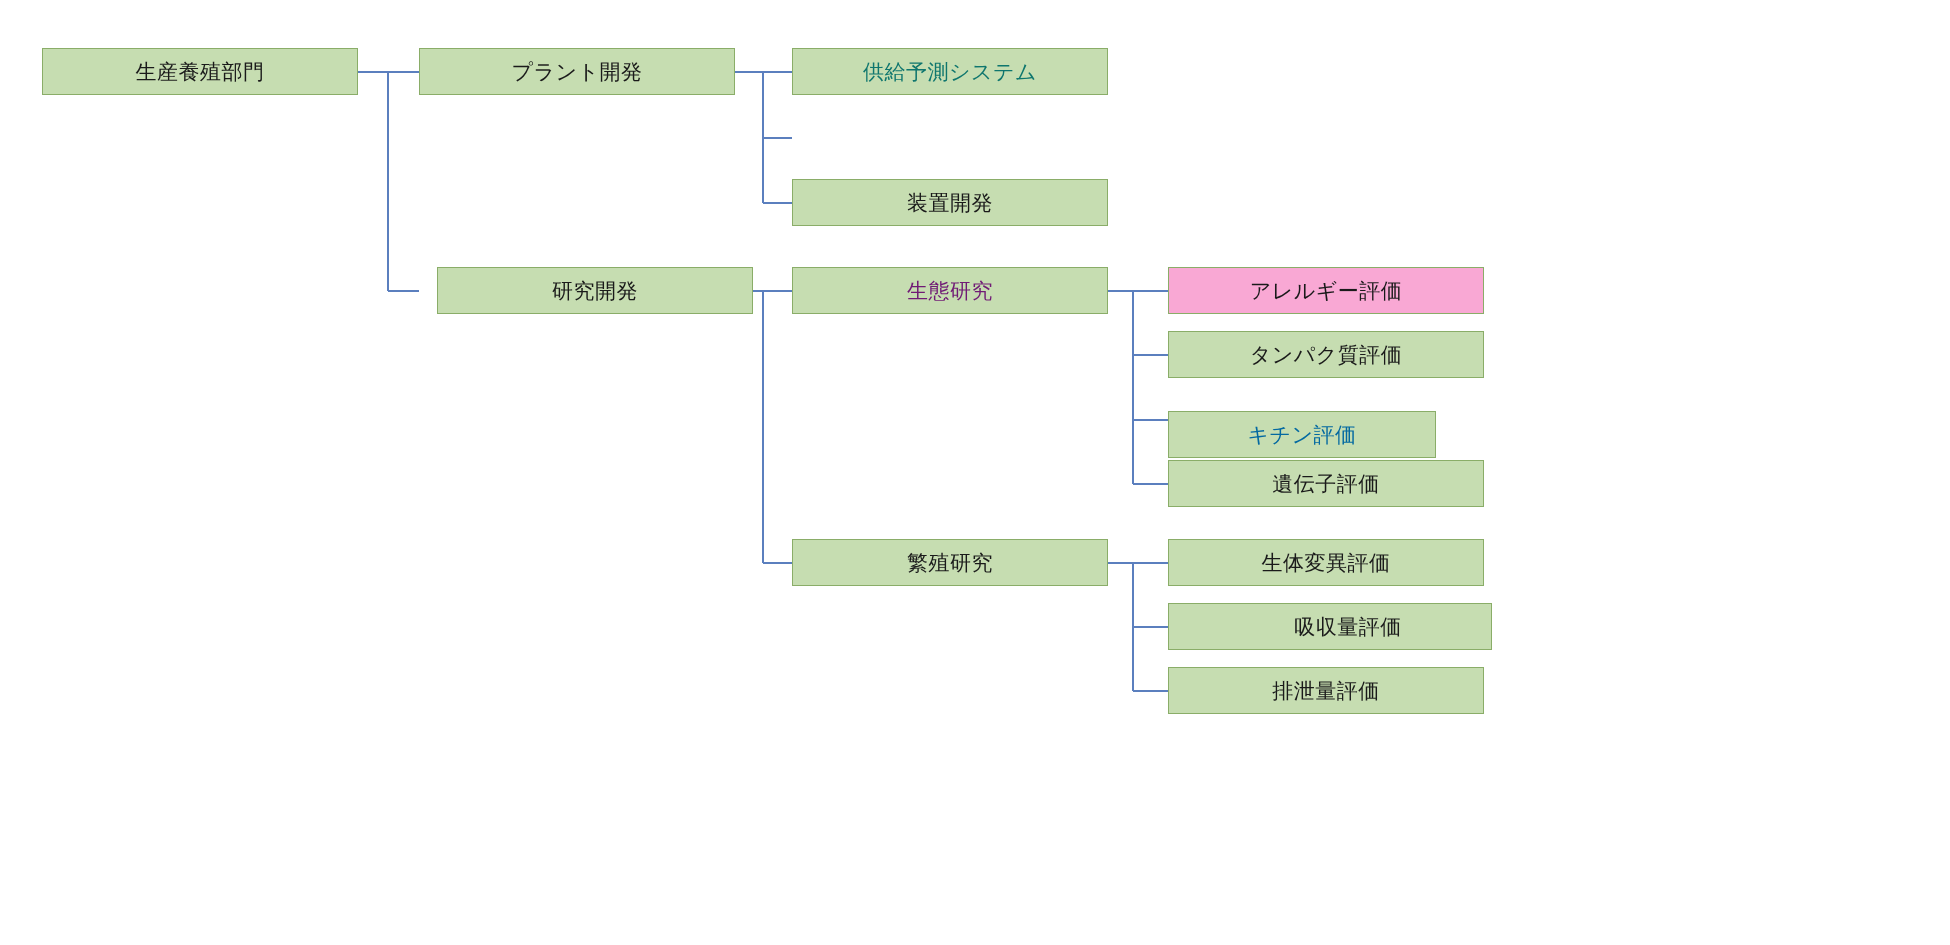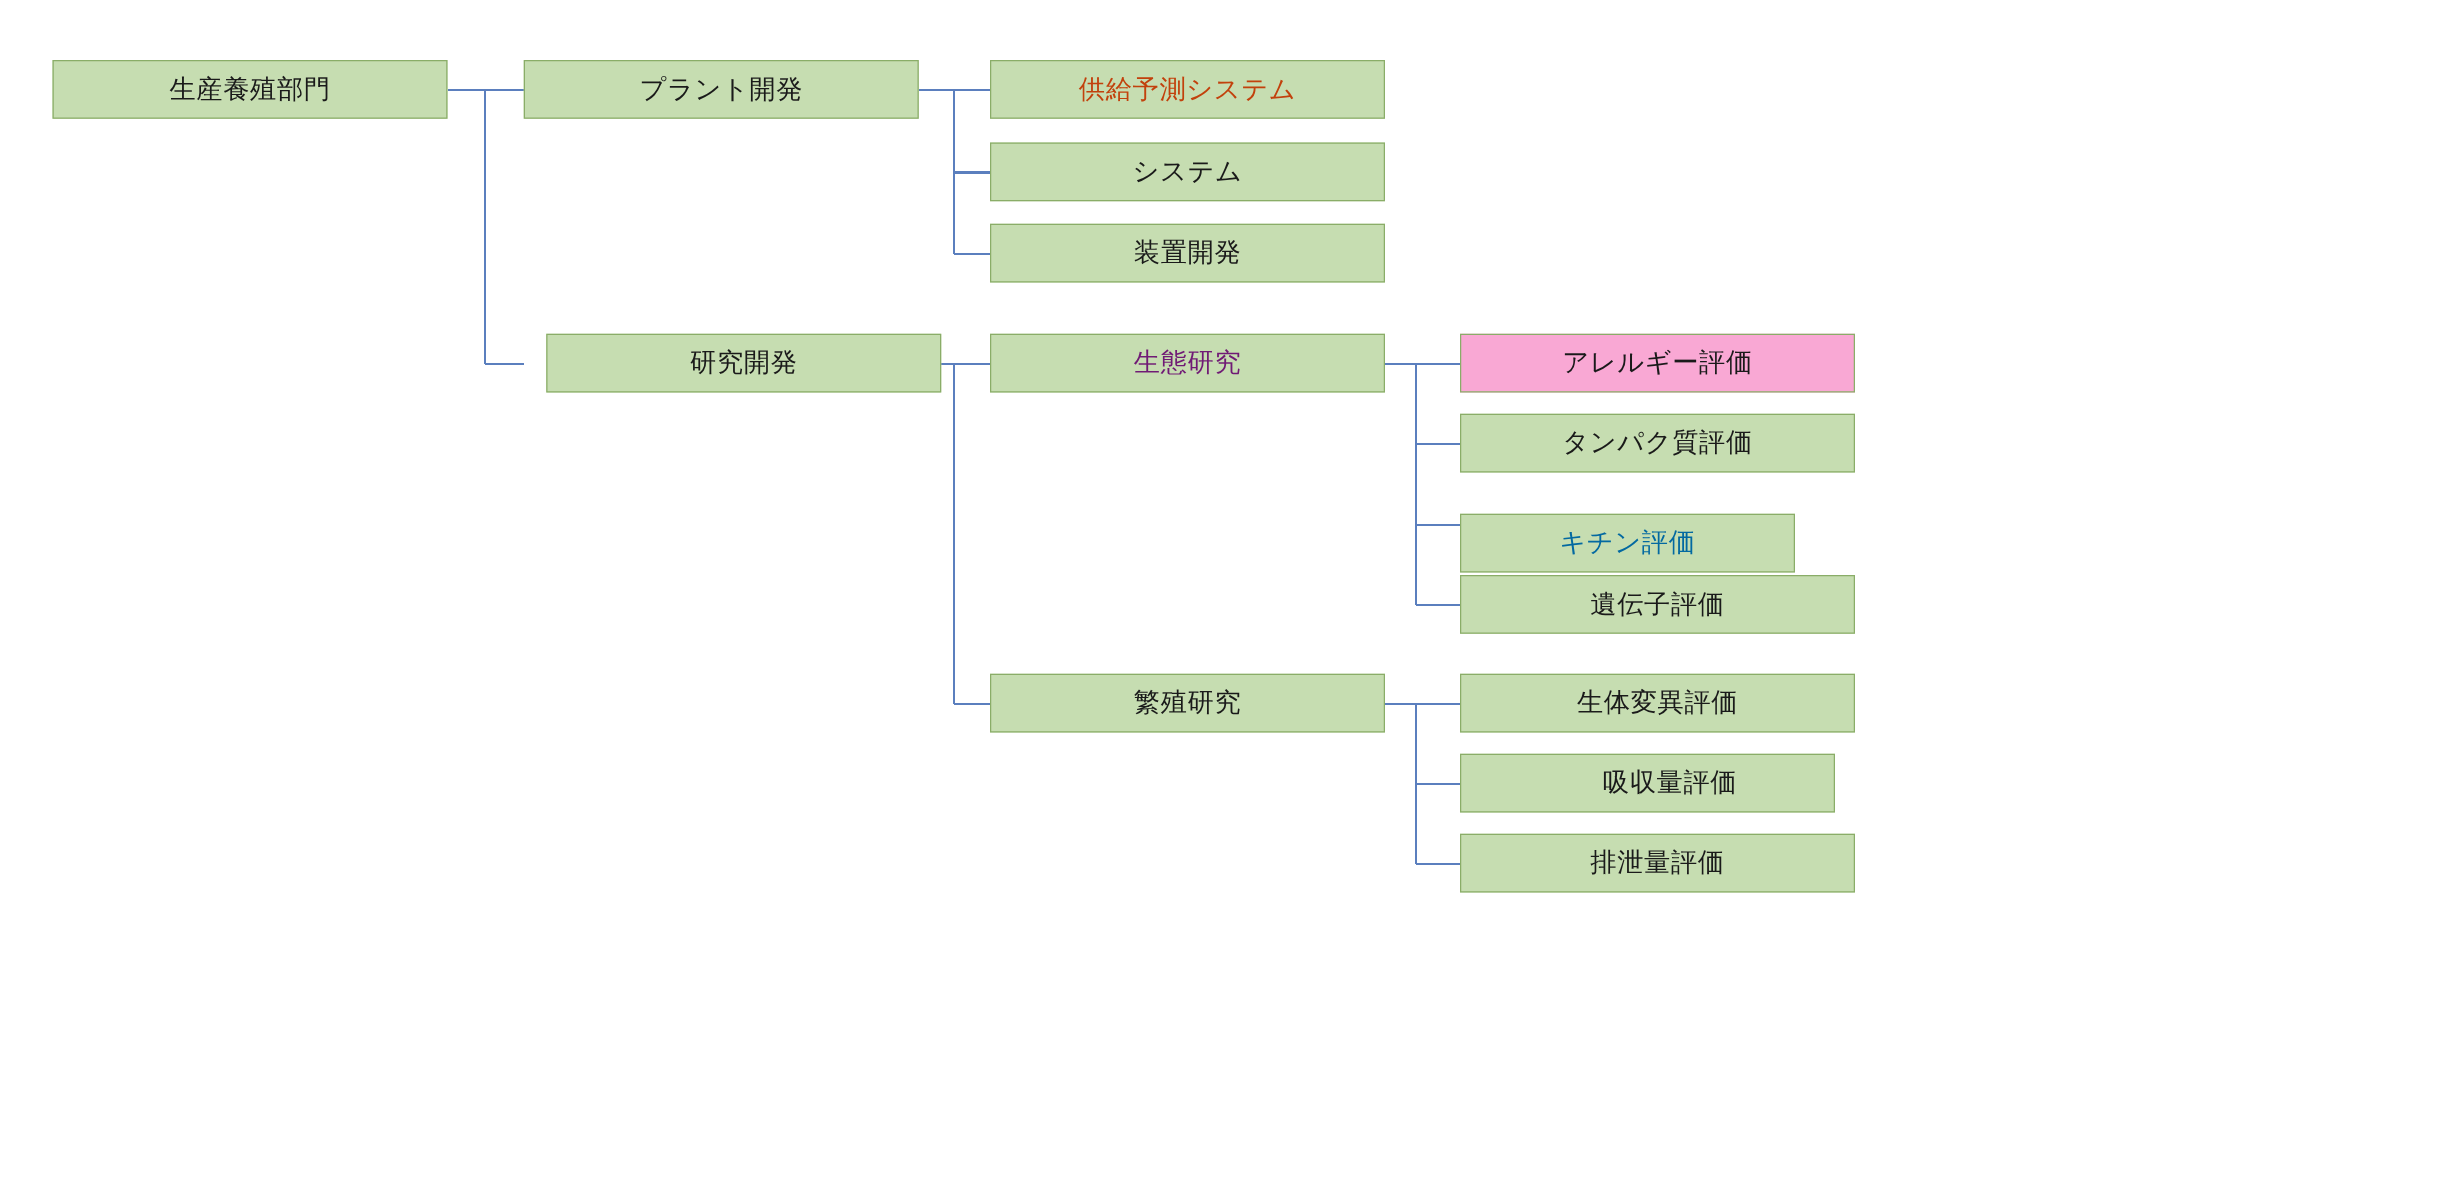--- a/index.html
+++ b/index.html
@@ -84,25 +84,22 @@
       <line x1="1133" y1="563" x2="1133" y2="691" stroke="#5b7fbe" stroke-width="1.8" shape-rendering="crispEdges"></line>
     </svg>
 
   <div id="node-layer">
       <div class="node" style="left: 42px; top: 48px; width: 316px; height: 47px; background: rgb(198, 221, 177); border-color: rgb(138, 173, 104); color: rgb(26, 26, 26);">
         <span class="node-label">生産養殖部門</span>
       </div>
       <div class="node" style="left: 419px; top: 48px; width: 316px; height: 47px; background: rgb(198, 221, 177); border-color: rgb(138, 173, 104); color: rgb(26, 26, 26);">
         <span class="node-label">プラント開発</span>
       </div>
-      <div class="node" style="left: 792px; top: 48px; width: 316px; height: 47px; background: rgb(198, 221, 177); border-color: rgb(138, 173, 104); color: #c2410c;">
+      <div class="node" style="left: 792px; top: 48px; width: 316px; height: 47px; background: rgb(198, 221, 177); border-color: rgb(138, 173, 104); color: #0f766e;">
         <span class="node-label">供給予測システム</span>
-      </div>
-      <div class="node" style="left: 792px; top: 114px; width: 316px; height: 47px; background: rgb(198, 221, 177); border-color: rgb(138, 173, 104); color: rgb(26, 26, 26);">
-        <span class="node-label">システム</span>
       </div>
       <div class="node" style="left: 792px; top: 179px; width: 316px; height: 47px; background: rgb(198, 221, 177); border-color: rgb(138, 173, 104); color: rgb(26, 26, 26);">
         <span class="node-label">装置開発</span>
       </div>
       <div class="node" style="left: 419px; top: 267px; width: 316px; height: 47px; background: rgb(198, 221, 177); border-color: rgb(138, 173, 104); color: rgb(26, 26, 26); margin-left: 18px;">
         <span class="node-label">研究開発</span>
       </div>
       <div class="node" style="left: 792px; top: 267px; width: 316px; height: 47px; background: rgb(198, 221, 177); border-color: rgb(138, 173, 104); color: #701a75;">
         <span class="node-label">生態研究</span>
       </div>
@@ -117,21 +114,21 @@
       </div>
       <div class="node" style="left: 1168px; top: 460px; width: 316px; height: 47px; background: rgb(198, 221, 177); border-color: rgb(138, 173, 104); color: rgb(26, 26, 26);">
         <span class="node-label">遺伝子評価</span>
       </div>
       <div class="node" style="left: 792px; top: 539px; width: 316px; height: 47px; background: rgb(198, 221, 177); border-color: rgb(138, 173, 104); color: rgb(26, 26, 26);">
         <span class="node-label">繁殖研究</span>
       </div>
       <div class="node" style="left: 1168px; top: 539px; width: 316px; height: 47px; background: rgb(198, 221, 177); border-color: rgb(138, 173, 104); color: rgb(26, 26, 26);">
         <span class="node-label">生体変異評価</span>
       </div>
-      <div class="node" style="left: 1168px; top: 603px; width: 300px; height: 47px; background: rgb(198, 221, 177); border-color: rgb(138, 173, 104); color: rgb(26, 26, 26); padding-left: 36px;">
+      <div class="node" style="left: 1168px; top: 603px; width: 324px; height: 47px; background: rgb(198, 221, 177); border-color: rgb(138, 173, 104); color: rgb(26, 26, 26); padding-left: 36px;">
         <span class="node-label">吸収量評価</span>
       </div>
       <div class="node" style="left: 1168px; top: 667px; width: 316px; height: 47px; background: rgb(198, 221, 177); border-color: rgb(138, 173, 104); color: rgb(26, 26, 26);">
         <span class="node-label">排泄量評価</span>
       </div>
     </div>
 
 </div>
 
 </body></html>

